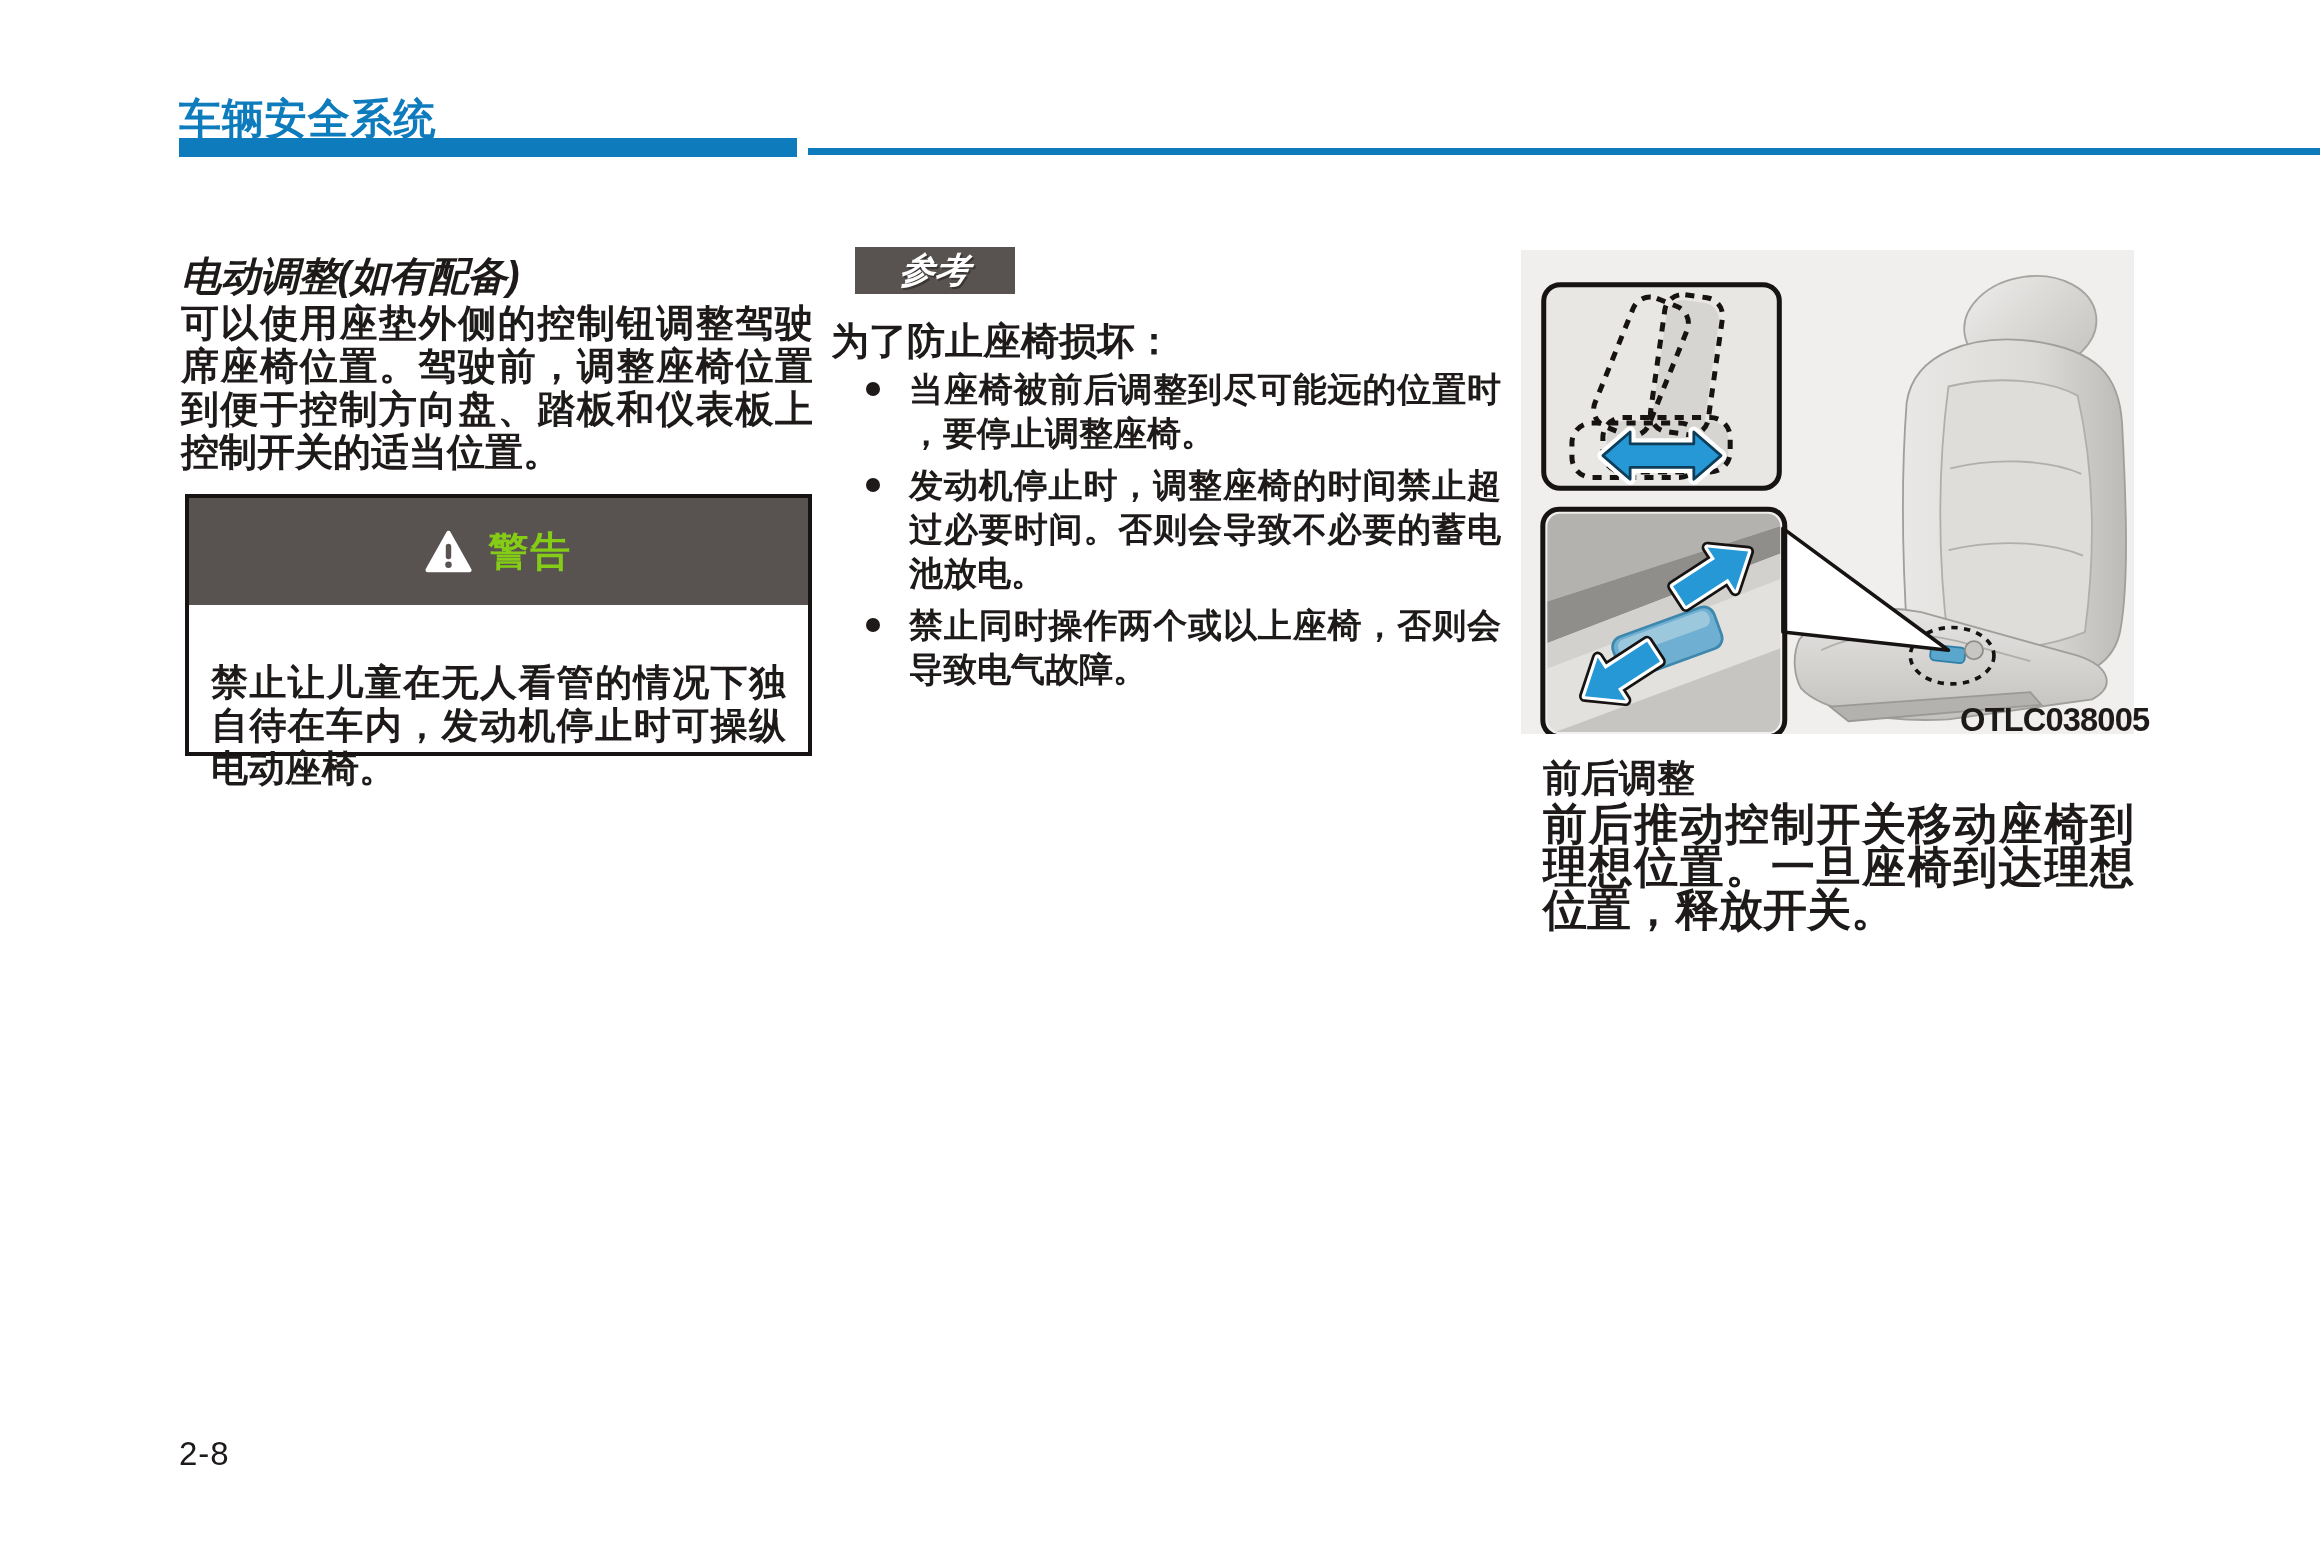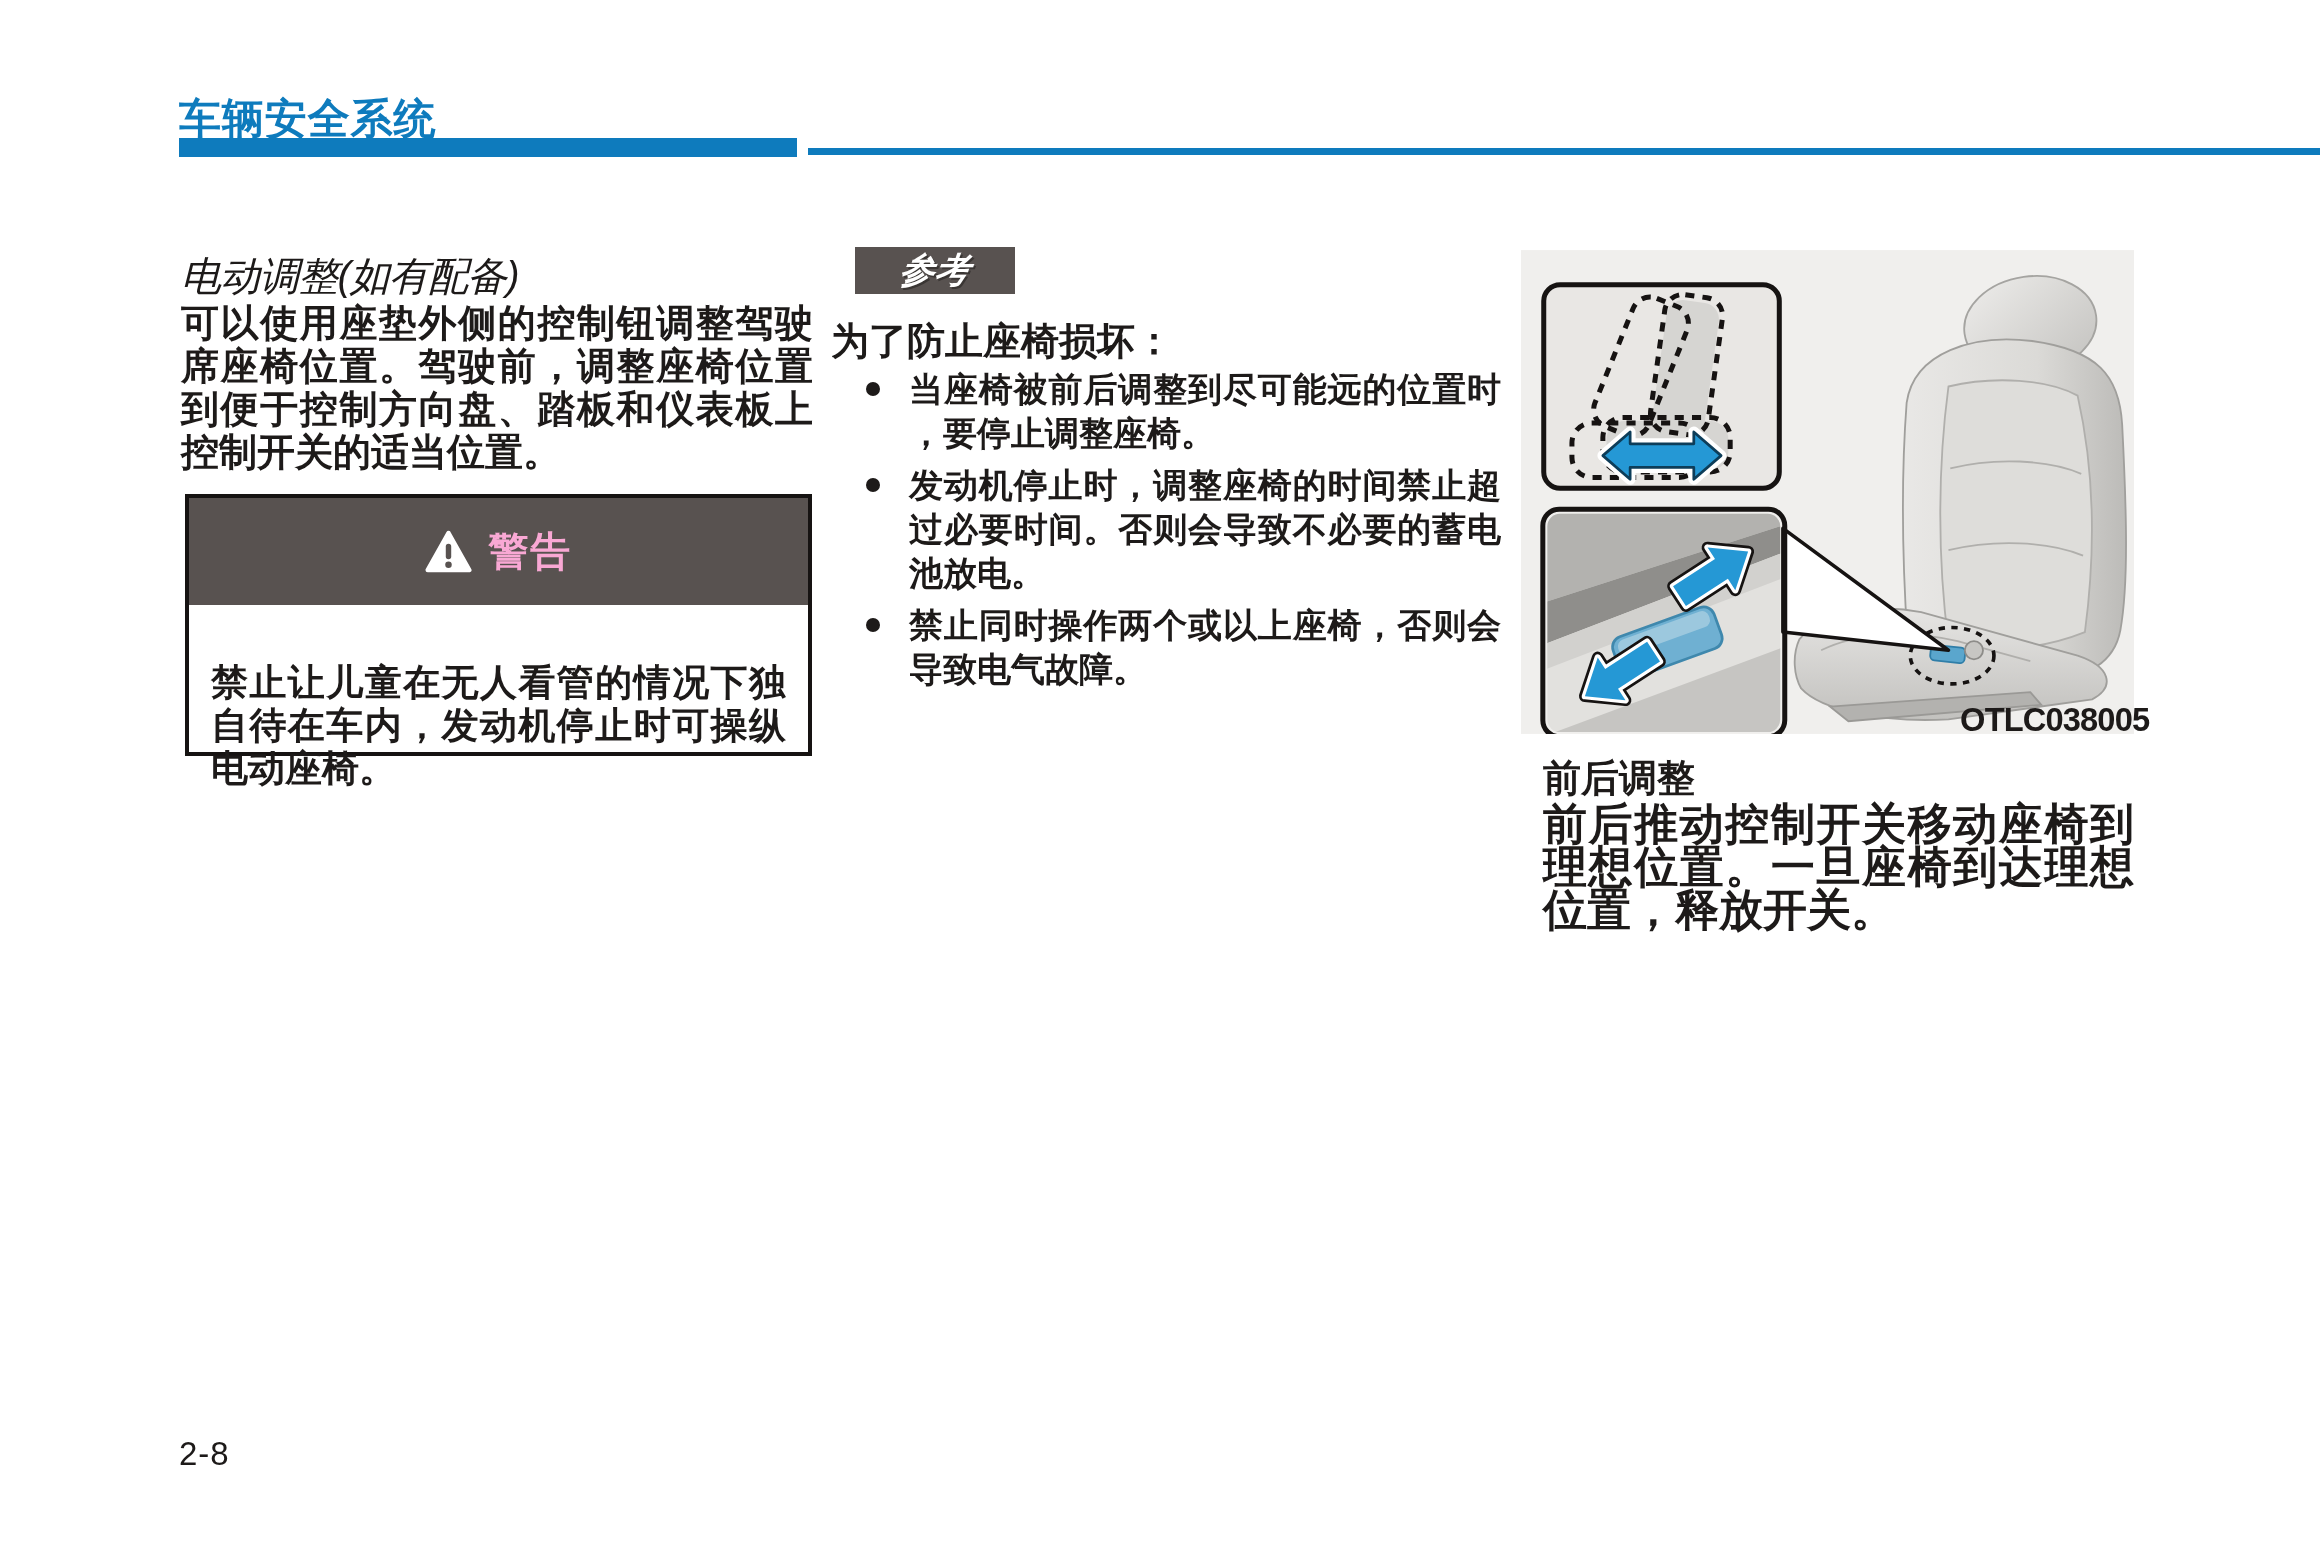--- a/index.html
+++ b/index.html
@@ -13,36 +13,36 @@
   
   .page-title{
     left:179px;top:91px;font-size:42px;font-weight:bold;color:#0e7bbd;
     letter-spacing:0.9px;white-space:nowrap;
   }
   .rule-thick{left:179px;top:138px;width:618px;height:19px;background:#0e7bbd;}
   .rule-thin{left:808px;top:148px;width:1512px;height:7.3px;background:#0e7bbd;}
 
   
   .col-left-heading{
-    left:181px;top:249px;font-size:40px;font-weight:normal;font-style:italic;
+    left:181px;top:249px;font-size:40px;font-weight:bold;font-style:italic;
     letter-spacing:-0.9px;white-space:nowrap;
   }
   .col-left-body{
     left:181px;top:302px;width:632px;font-size:38px;font-weight:bold;
     line-height:43px;text-align:justify;word-break:break-all;line-break:anywhere;
   }
   .warning-box{
     left:185px;top:494px;width:627px;height:262px;border:4.5px solid #161312;
     background:#ffffff;box-sizing:border-box;
   }
   .warning-header{
     height:107px;background:#585250;display:flex;align-items:center;justify-content:center;
     gap:16.4px;
   }
-  .warning-title{font-size:40px;font-weight:bold;color:#f9a8d4;letter-spacing:1.8px;}
+  .warning-title{font-size:40px;font-weight:bold;color:#84cc16;letter-spacing:1.8px;}
   .warning-body{
     padding:14.5px 22px 0 22px;font-size:37px;font-weight:bold;line-height:43px;
     text-align:justify;word-break:break-all;line-break:anywhere;margin-top:41px;
   }
 
   
   .note-box{
     left:855px;top:247px;width:160px;height:47px;background:#585250;
     display:flex;align-items:center;justify-content:center;
   }

